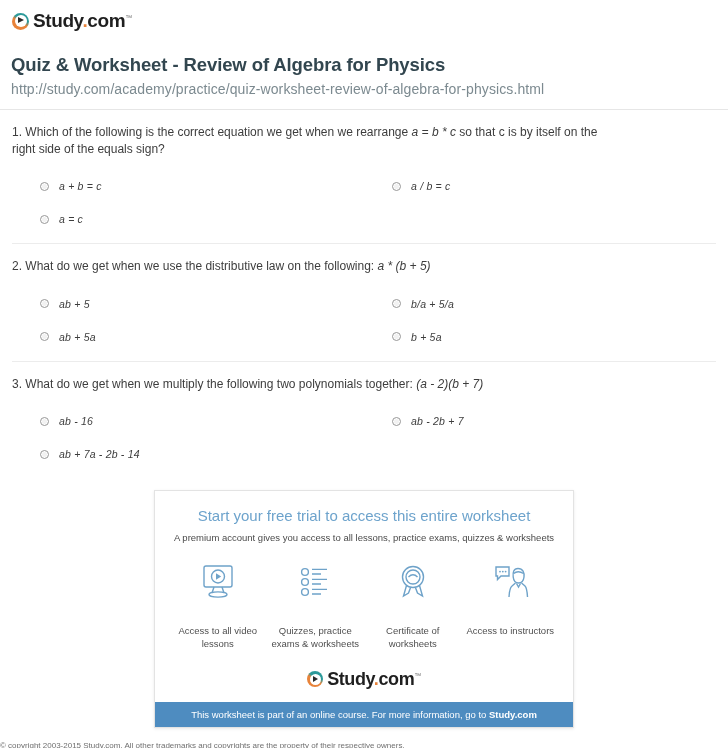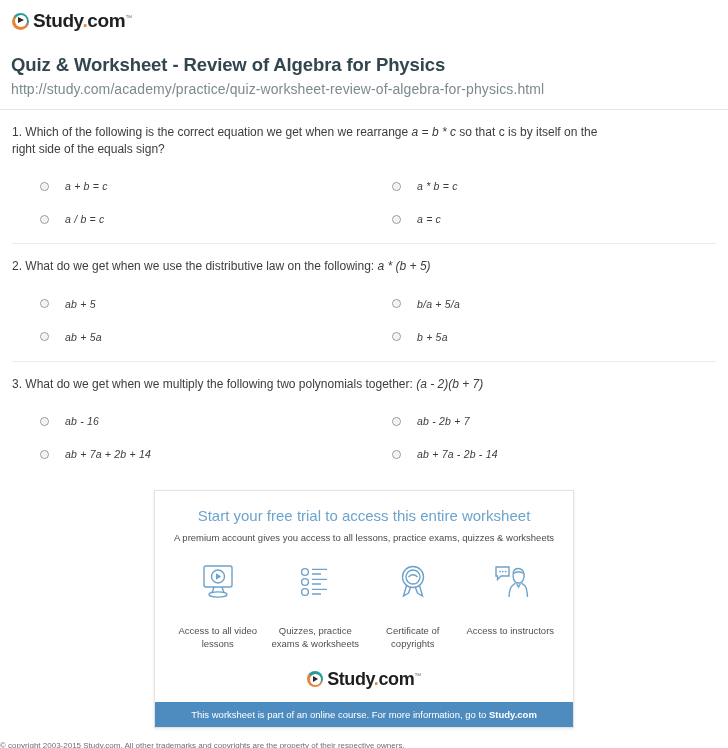--- a/index.html
+++ b/index.html
@@ -102,21 +102,21 @@
   .options {
     display: grid;
     grid-template-columns: 1fr 1fr;
     column-gap: 0;
     row-gap: 0;
     padding: 8px 0 0 0;
   }
   .option {
     display: flex;
     align-items: center;
-    gap: 16px;
+    gap: 10px;
     padding: 6px 0 6px 28px;
     min-height: 28px;
   }
   .option:nth-child(3), .option:nth-child(4) { padding-top: 13px; }
   .radio {
     width: 9px; height: 9px;
     border-radius: 50%;
     border: 1px solid #9a9a9a;
     background: #f2f2f2;
     flex: 0 0 auto;
@@ -233,24 +233,20 @@
 
 <div class="question-block">
   <p class="q-text"><span>1. Which of the following is the correct equation we get when we rearrange </span><i>a = b * c</i><span> so that c is by itself on the right side of the equals sign?</span></p>
   <div class="options">
     <label class="option">
       <span class="radio"></span>
       <span class="option-label">a + b = c</span>
     </label>
     <label class="option">
       <span class="radio"></span>
-      <span class="option-label">a * b = c</span>
-    </label>
-    <label class="option">
-      <span class="radio"></span>
       <span class="option-label">a / b = c</span>
     </label>
     <label class="option">
       <span class="radio"></span>
       <span class="option-label">a = c</span>
     </label>
   </div>
 </div>
 <hr class="q-sep">
 
@@ -280,24 +276,20 @@
 <div class="question-block">
   <p class="q-text"><span>3. What do we get when we multiply the following two polynomials together: </span><i>(a - 2)(b + 7)</i></p>
   <div class="options">
     <label class="option">
       <span class="radio"></span>
       <span class="option-label">ab - 16</span>
     </label>
     <label class="option">
       <span class="radio"></span>
       <span class="option-label">ab - 2b + 7</span>
-    </label>
-    <label class="option">
-      <span class="radio"></span>
-      <span class="option-label">ab + 7a + 2b + 14</span>
     </label>
     <label class="option">
       <span class="radio"></span>
       <span class="option-label">ab + 7a - 2b - 14</span>
     </label>
   </div>
 </div>
 
 <div class="promo-outer">
   <div class="promo">
@@ -336,21 +328,21 @@
       <div class="feature">
         <div class="feature-icon">
           <svg width="40" height="38" viewBox="0 0 40 38" fill="none" stroke="#6ea2c9" stroke-width="1.4">
             <circle cx="20" cy="14" r="10.5"></circle>
             <circle cx="20" cy="14" r="7"></circle>
             <path d="M15.5 14 Q20 9.5 24.5 14"></path>
             <path d="M13.5 22.5 L10.5 33 L15.5 30 L17.5 24.8"></path>
             <path d="M26.5 22.5 L29.5 33 L24.5 30 L22.5 24.8"></path>
           </svg>
         </div>
-        <div class="feature-label">Certificate of copyrights</div>
+        <div class="feature-label">Certificate of worksheets</div>
       </div>
 
       <div class="feature">
         <div class="feature-icon">
           <svg width="40" height="38" viewBox="0 0 40 38" fill="none" stroke="#6ea2c9" stroke-width="1.4">
             <path d="M6 4 H19 V13 H11 L7.5 16.5 V13 H6 Z"></path>
             <circle cx="10" cy="8.6" r="0.9" fill="#6ea2c9" stroke="none"></circle>
             <circle cx="12.8" cy="8.6" r="0.9" fill="#6ea2c9" stroke="none"></circle>
             <circle cx="15.6" cy="8.6" r="0.9" fill="#6ea2c9" stroke="none"></circle>
             <path d="M28 5.5 C33 5.5 34.5 9.5 34 14 C33.6 17.6 31.5 20 28.5 20 C25.5 20 23.6 17.6 23.2 14 C22.7 9.5 23.5 5.5 28 5.5 Z"></path>

